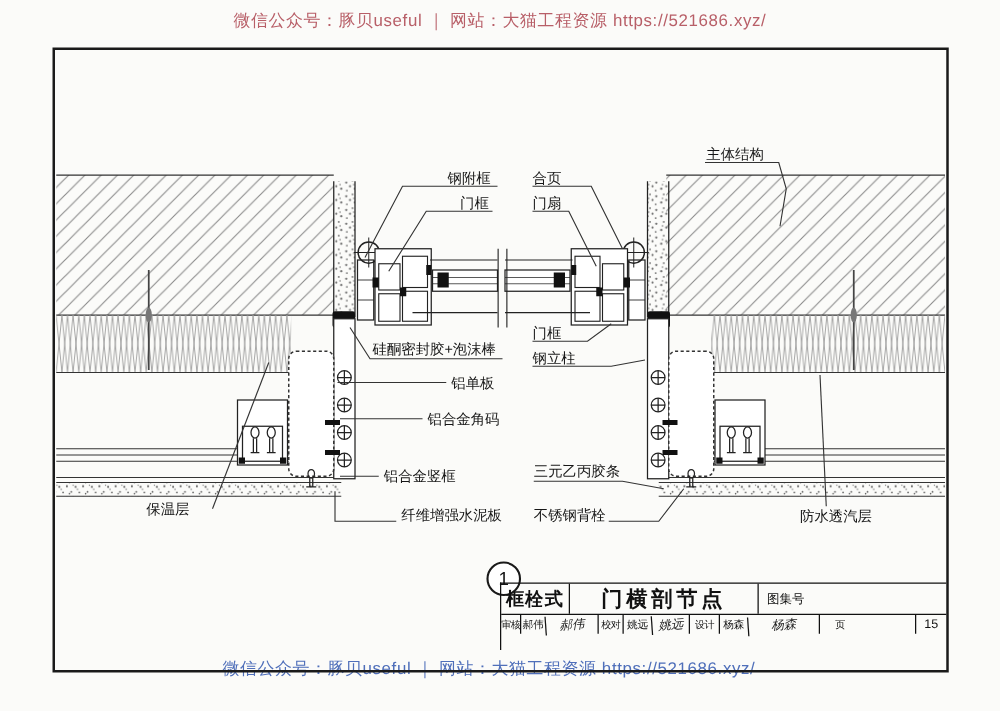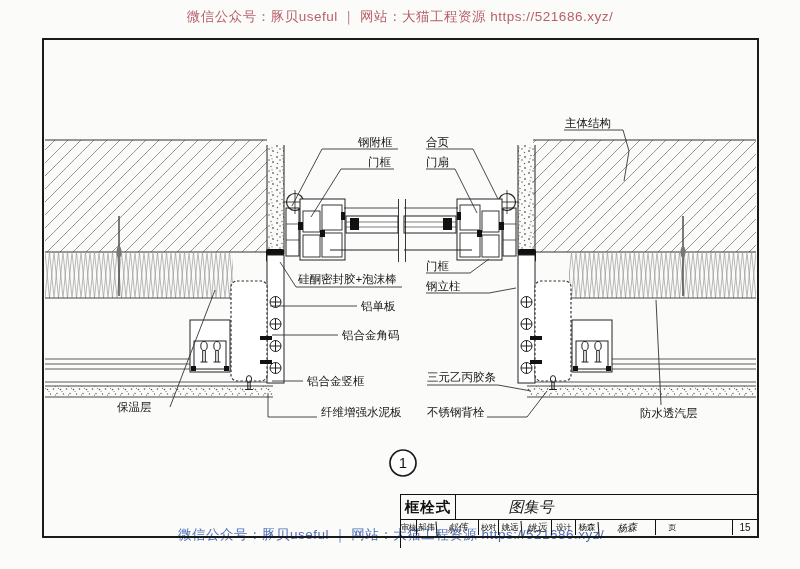--- a/index.html
+++ b/index.html
@@ -17,34 +17,34 @@
     letter-spacing:.5px;z-index:2;white-space:nowrap;
   }
   svg.draw{position:absolute;left:0;top:0;z-index:2;}
   svg.draw text{font-family:"Liberation Sans",sans-serif;fill:#161616;}
   .frame{
     position:absolute;left:42px;top:38px;width:717px;height:500px;
     border:2.5px solid #1a1a1a;box-sizing:border-box;z-index:3;
     background:transparent;pointer-events:none;
   }
   .titleblock{
-    position:absolute;left:400px;top:494px;width:357px;height:54px;
+    position:absolute;left:400px;top:466px;width:357px;height:54px;
     border-top:1.5px solid #111;border-left:1.5px solid #111;
     box-sizing:border-box;z-index:4;background:transparent;color:#111;
   }
   .tb-row1{display:grid;grid-template-columns:54px 1fr 42px 1fr;height:24px;
     grid-template-columns:54px 151px 44px 1fr;}
   .tb-row2{display:grid;height:15px;border-top:1px solid #111;
     grid-template-columns:15px 20px 42px 20px 23px 30px 24px 23px 57px 33px 1fr;text-align:right;}
   .cell{display:flex;align-items:center;justify-content:center;
     border-left:1px solid #111;box-sizing:border-box;overflow:visible;white-space:nowrap;}
   .cell:first-child{border-left:none;}
   .tb-type{font-weight:bold;font-size:14.5px;letter-spacing:1px;}
   .tb-title{font-weight:bold;font-size:17px;letter-spacing:3px;}
-  .tb-small{font-size:15px;font-style:italic;}
+  .tb-small{font-size:10px;}
   .tb-atlas{font-size:11px;letter-spacing:.5px;}
   .tb-name{font-size:8.5px;}
   .tb-label{font-size:8px;letter-spacing:-.5px;}
   .tb-sig{font-size:10px;font-style:italic;font-family:"DejaVu Serif",serif;
     transform:rotate(-4deg);color:#222;}
   .tb-page{font-size:10px;margin-left:44px;}
 </style>
 </head>
 <body>
 
@@ -224,20 +224,21 @@
 </svg>
 
 <div class="wm-bottom" style="color: rgb(79, 111, 186);">微信公众号：豚贝useful ｜ 网站：大猫工程资源 https://521686.xyz/</div>
 <div class="wm-top" style="color: rgb(184, 95, 104);">微信公众号：豚贝useful ｜ 网站：大猫工程资源 https://521686.xyz/</div>
 
 <div class="frame"></div>
 
 <div class="titleblock">
   <div class="tb-row1">
     <div class="cell tb-type">框栓式</div>
+    <div class="cell tb-title">门横剖节点</div>
     <div class="cell tb-small">图集号</div>
   </div>
   <div class="tb-row2">
     <div class="cell tb-label">审核</div>
     <div class="cell tb-name">郝伟</div>
     <div class="cell tb-sig">郝伟</div>
     <div class="cell tb-label">校对</div>
     <div class="cell tb-name">姚远</div>
     <div class="cell tb-sig">姚远</div>
     <div class="cell tb-label">设计</div>

